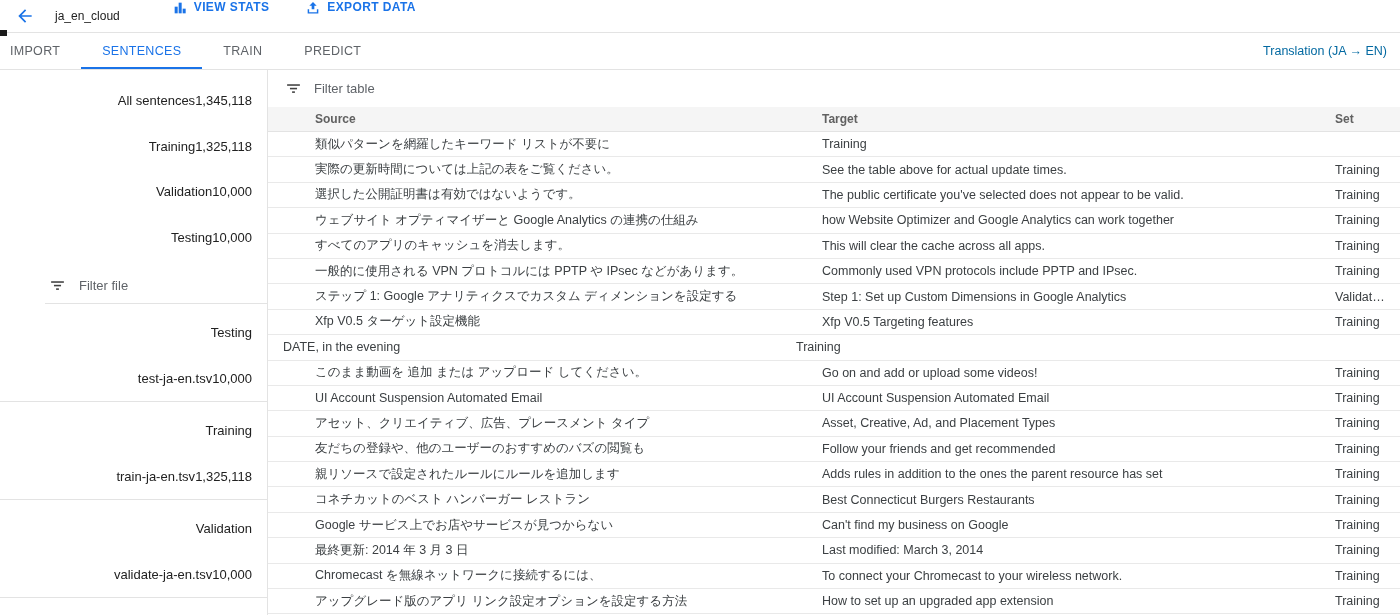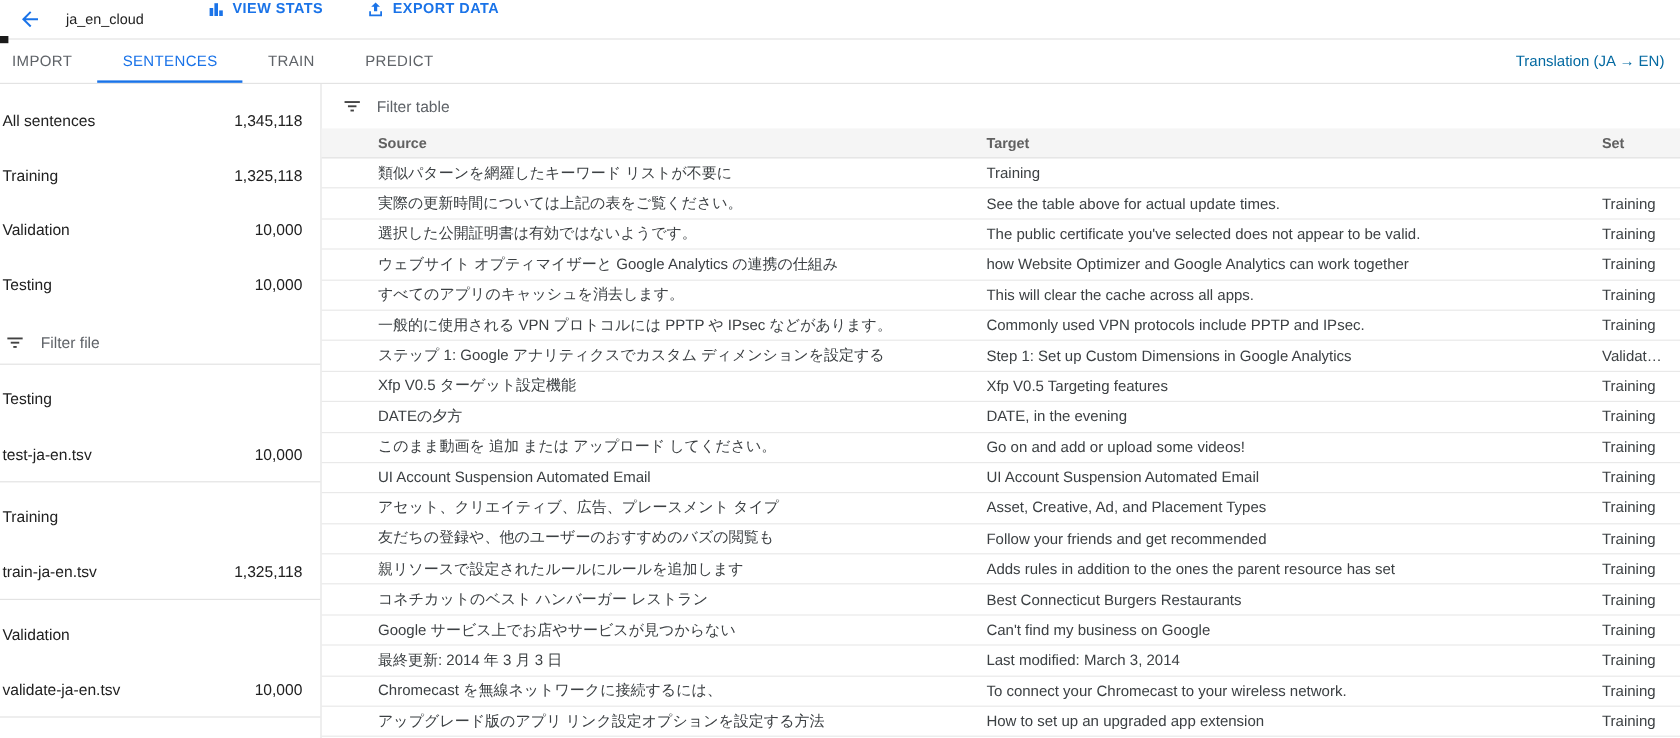--- a/index.html
+++ b/index.html
@@ -73,36 +73,36 @@
 
   
   .sidebar {
     width: 268px; flex: none;
     border-right: 1px solid #e3e3e3;
     font-size: 13px; color: #212121;
     padding-top: 8px;
   }
   .side-row {
     height: 45.5px;
-    display: flex; align-items: center; justify-content: space-between;
+    display: flex; align-items: center; justify-content: flex-end;
     padding: 0 15px 0 2px;
     cursor: pointer;
   }
   .side-row .count { color: #212121; }
   .filter-row {
     height: 36px;
     display: flex; align-items: center; gap: 13px;
     padding-left: 4px;
   }
   .filter-row input {
     border: none; outline: none; background: transparent;
     font-family: inherit; font-size: 13px; color: #212121; flex: 1;
   }
   .filter-row input::placeholder { color: #5f6368; opacity: 1; }
-  .sidebar .filter-row { margin-top: 8px; border-bottom: 1px solid #e3e3e3; }
+  .sidebar .filter-row { margin-top: 8px; border-bottom: 1px solid #e3e3e3; margin-left: 45px; }
   .file-group { border-bottom: 1px solid #e3e3e3; padding-top: 6px; }
   .file-group .section-row { cursor: default; }
 
   
   .main { flex: 1; display: flex; flex-direction: column; min-width: 0; }
   .table-filter { padding-left: 17px; height: 37px; gap: 12px; }
   .thead {
     height: 25px; flex: none;
     background: #f5f5f5;
     border-bottom: 1px solid #e3e3e3;
@@ -289,21 +289,20 @@
             <div class="col-source">ステップ 1: Google アナリティクスでカスタム ディメンションを設定する</div>
             <div class="col-target">Step 1: Set up Custom Dimensions in Google Analytics</div>
             <div class="col-set">Validation</div>
           </div>
           <div class="trow">
             <div class="col-source">Xfp V0.5 ターゲット設定機能</div>
             <div class="col-target">Xfp V0.5 Targeting features</div>
             <div class="col-set">Training</div>
           </div>
           <div class="trow">
-            <div class="col-source">DATEの夕方</div>
             <div class="col-target">DATE, in the evening</div>
             <div class="col-set">Training</div>
           </div>
           <div class="trow">
             <div class="col-source">このまま動画を 追加 または アップロード してください。</div>
             <div class="col-target">Go on and add or upload some videos!</div>
             <div class="col-set">Training</div>
           </div>
           <div class="trow">
             <div class="col-source">UI Account Suspension Automated Email</div>

